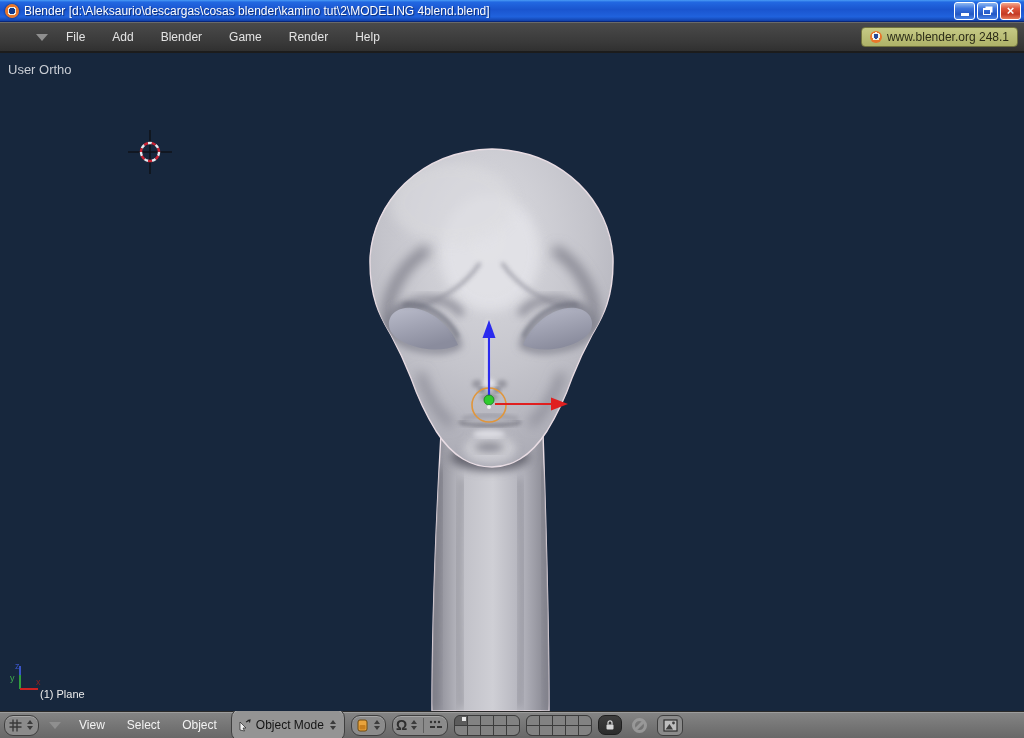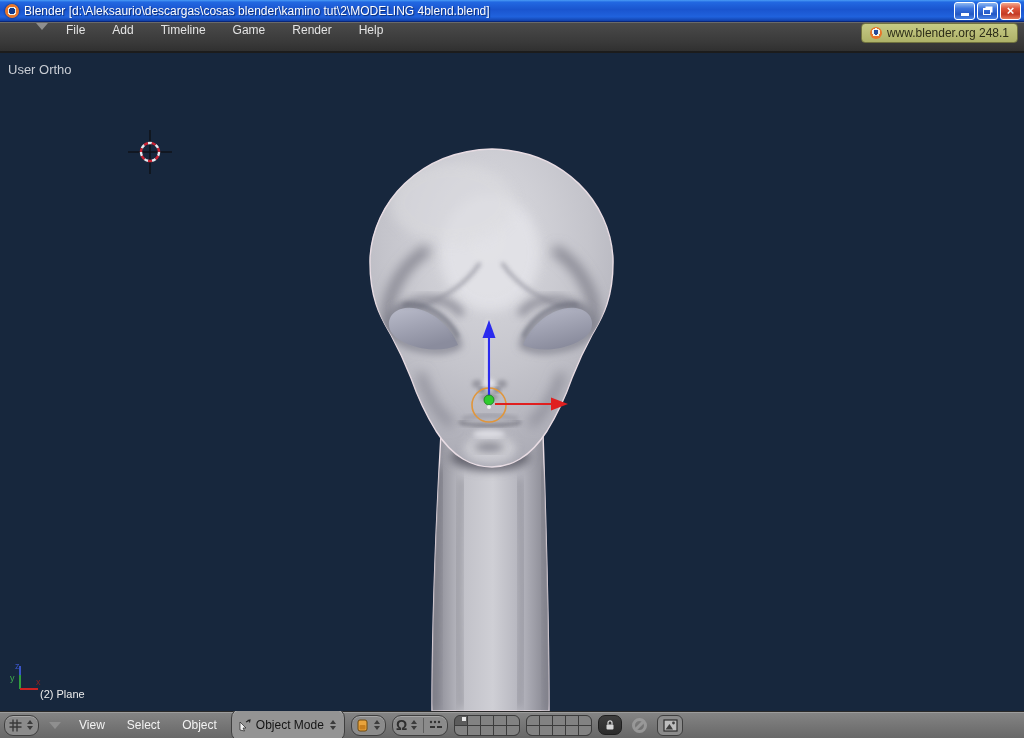--- a/index.html
+++ b/index.html
@@ -22,21 +22,21 @@
     background:linear-gradient(180deg,#8db8f2 0%,#3a72dd 35%,#2458c4 70%,#4a84e8 100%); }
   .wbtn.close { background:linear-gradient(180deg,#f2a98f 0%,#dd553a 35%,#c43a24 70%,#e87a5a 100%); }
   .wbtn .minbar { width:8px; height:3px; background:#fff; margin-top:8px; }
   .wbtn .restoreglyph { width:8px; height:7px; border:1px solid #fff; border-top-width:2px;
     background:transparent; box-shadow:2px -2px 0 -0.5px #fff; margin:1px 0 0 -1px; }
   .wbtn.close span { color:#fff; font-weight:bold; font-size:13px; line-height:1; }
 
   
   .topheader { height:31px; flex:0 0 31px; background:linear-gradient(180deg,#4a4a4a,#393939 70%,#303030);
     border-top:1px solid #6a6a6a; border-bottom:2px solid #1c1c1c;
-    display:flex; align-items:flex-start; padding:0 6px 0 14px; }
+    display:flex; align-items:center; padding:0 6px 0 14px; }
   .collapse-tri { width:0; height:0; border-left:6px solid transparent; border-right:6px solid transparent;
     border-top:7px solid #8f8f8f; margin:0 18px 0 22px; cursor:pointer; }
   .tmenu { color:#e4e4e4; font-size:12px; margin-right:27px; cursor:pointer; white-space:nowrap; }
   .blender-btn { margin-left:auto; display:flex; align-items:center; gap:5px;
     background:linear-gradient(180deg,#c6ca85,#aeb268); border:1px solid #70723f; border-radius:4px;
     height:20px; padding:0 8px; cursor:pointer; }
   .blender-btn .orb { width:12px; height:12px; border-radius:50%;
     background:radial-gradient(circle at 50% 45%, #274a9a 0 2.5px, #f2f2ea 2.5px 4px, #e8762a 4px 6px); }
   .blender-btn span.lbl { font-size:12px; color:#2c2c18; }
   .stats { color:#d8d8d8; font-size:12px; margin:0 4px 0 12px; white-space:pre; }
@@ -101,21 +101,21 @@
       <div class="wbtn close">
           <span>×</span>
         </div>
     </div>
   </div>
 
   <div class="topheader">
     <span class="collapse-tri"></span>
     <span class="tmenu">File</span>
     <span class="tmenu">Add</span>
-    <span class="tmenu">Timeline</span>
+    <span class="tmenu">Blender</span>
     <span class="tmenu">Game</span>
     <span class="tmenu">Render</span>
     <span class="tmenu">Help</span>
     <div class="blender-btn">
       <span class="orb"></span>
       <span class="lbl">www.blender.org 248.1</span>
     </div>
   </div>
 
   <div class="viewport">
@@ -228,21 +228,21 @@
     <div class="gizmo-wrap">
       <svg width="120" height="38" viewBox="0 0 120 38">
         <line x1="14" y1="28" x2="14" y2="14" stroke="#2f9e3f" stroke-width="2"></line>
         <line x1="14" y1="14" x2="14" y2="5" stroke="#3a55c8" stroke-width="2"></line>
         <line x1="14" y1="28" x2="32" y2="28" stroke="#cc2222" stroke-width="2"></line>
         <text x="9" y="8" font-size="9" fill="#3a55c8">z</text>
         <text x="4" y="20" font-size="9" fill="#3fae4f">y</text>
         <text x="30" y="24" font-size="9" fill="#8c2020">x</text>
       </svg>
     </div>
-    <span class="status-label">(2) Plane</span>
+    <span class="status-label">(1) Plane</span>
   </div>
 
   <div class="botheader">
 
     <div class="grp">
       <svg width="15" height="15" viewBox="0 0 15 15">
         <path d="M1.5 5 h12 M1.5 9 h12 M5 1.5 v12 M9 1.5 v12" stroke="#3a3a3a" stroke-width="1.4"></path>
       </svg>
       <span class="stepper">
           <i class="u"></i>

